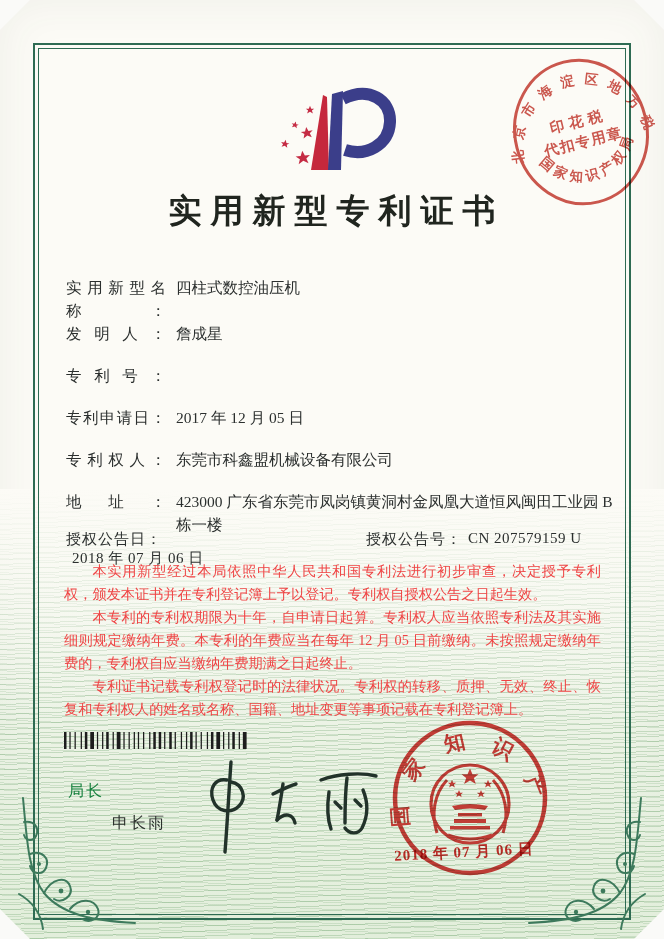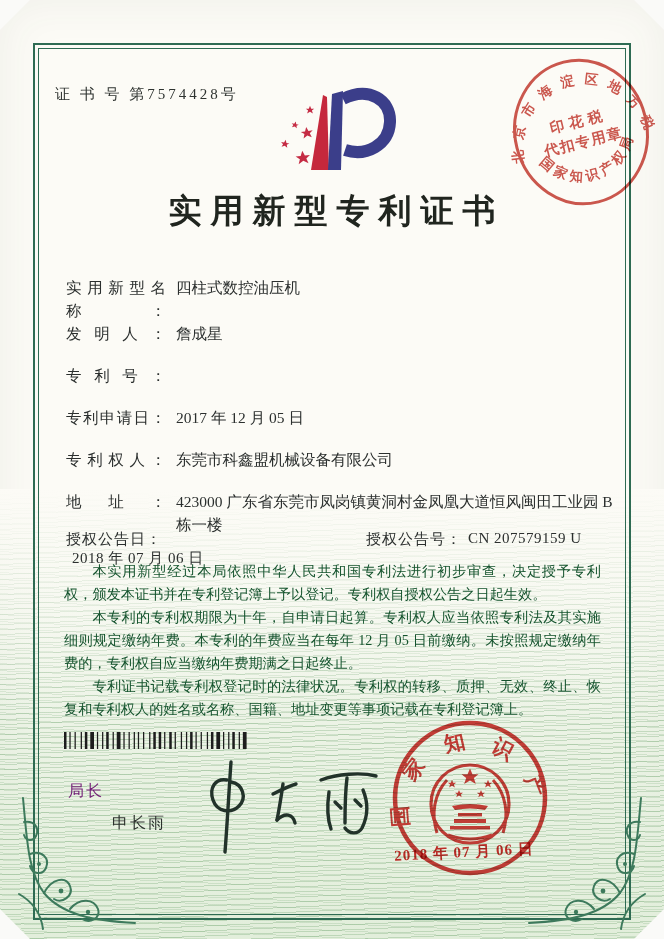--- a/index.html
+++ b/index.html
@@ -51,24 +51,24 @@
     text-align:justify;text-align-last:justify;color:#2b2f2e;
   }
   .field-value{margin-left:10px;max-width:452px;color:#2b2f2e;}
   .grant-row{position:absolute;left:66px;top:530px;width:534px;display:flex;font-size:15px;}
   .grant-item{display:flex;letter-spacing:1px;}
   .grant-item .gv{margin-left:6px;letter-spacing:.5px;}
   .grant-date{width:300px;flex-direction:column;}
   .paras{position:absolute;left:64px;top:560px;width:537px;}
   .paras p{
     margin:0;text-indent:2em;text-align:justify;
-    font-size:14.2px;line-height:23px;color:#14532d;
+    font-size:14.2px;line-height:23px;color:#ef4444;
   }
   .barcode{position:absolute;left:64px;top:732px;width:186px;height:17px;}
-  .signoff-title{position:absolute;left:68px;top:781px;font-size:16px;letter-spacing:2px;font-family:"Liberation Sans","DejaVu Sans",sans-serif;color:#701a75;}
+  .signoff-title{position:absolute;left:68px;top:781px;font-size:16px;letter-spacing:2px;font-family:"Liberation Sans","DejaVu Sans",sans-serif;color:#15803d;}
   .signoff-name{position:absolute;left:68px;top:813px;font-size:16px;letter-spacing:2px;font-family:"Liberation Sans","DejaVu Sans",sans-serif;color:#2c312e;margin-left:44px;}
   .signature{position:absolute;left:165px;top:750px;width:235px;height:115px;}
   .seal{position:absolute;left:388px;top:716px;width:164px;height:164px;mix-blend-mode:multiply;opacity:.92;}
   .seal-date{
     position:absolute;left:376px;top:843px;width:176px;text-align:center;
     color:#cf2f2b;font-size:15px;font-weight:600;letter-spacing:1px;
     transform:rotate(-3deg);mix-blend-mode:multiply;
   }
   .footer{position:absolute;left:0;top:885px;width:100%;text-align:center;font-size:13px;color:#35403a;letter-spacing:1px;}
   .corner{position:absolute;width:122px;height:136px;}
@@ -103,21 +103,20 @@
       <path d="M29,97 C37,82 51,80 55,90 C59,100 47,108 39,103"></path>
       <path d="M15,58 C27,54 35,62 31,72 C27,80 17,78 15,70"></path>
       <path d="M9,26 C19,24 25,32 21,40 C18,46 11,45 9,39"></path>
       <path d="M55,113 C65,101 79,103 83,113 C86,122 75,128 67,123"></path>
       <path d="M4,98 C18,106 26,118 28,133"></path>
       <circle cx="46" cy="95" r="2.4" fill="#3d7a5c" stroke="none"></circle>
       <circle cx="24" cy="68" r="2" fill="#3d7a5c" stroke="none"></circle>
       <circle cx="73" cy="116" r="2.2" fill="#3d7a5c" stroke="none"></circle>
     </svg>
 
-    <div class="cert-no">证 书 号 第7574428号</div>
 
     <svg class="logo" viewBox="0 0 140 102">
       <defs>
         <path id="star" d="M0,-10 L2.9,-3.1 10,-3.1 4.5,1.2 6.9,8.1 0,4 -6.9,8.1 -4.5,1.2 -10,-3.1 -2.9,-3.1 Z"></path>
       </defs>
       <g fill="#c52c44">
         <use href="#star" transform="translate(48,26) scale(0.42)"></use>
         <use href="#star" transform="translate(33,41) scale(0.36) rotate(12)"></use>
         <use href="#star" transform="translate(45,49) scale(0.60) rotate(-8)"></use>
         <use href="#star" transform="translate(23,60) scale(0.42) rotate(10)"></use>

